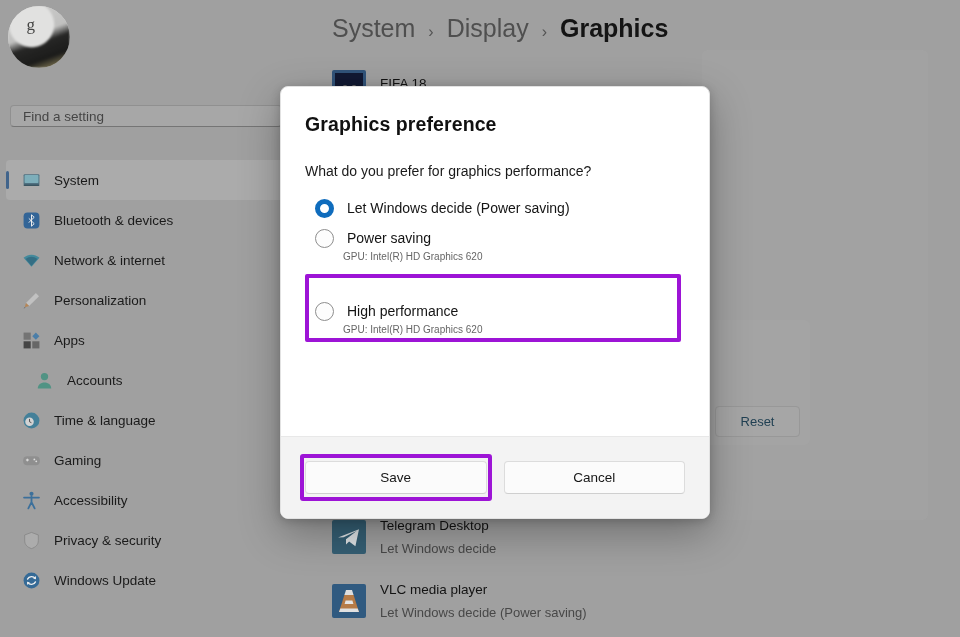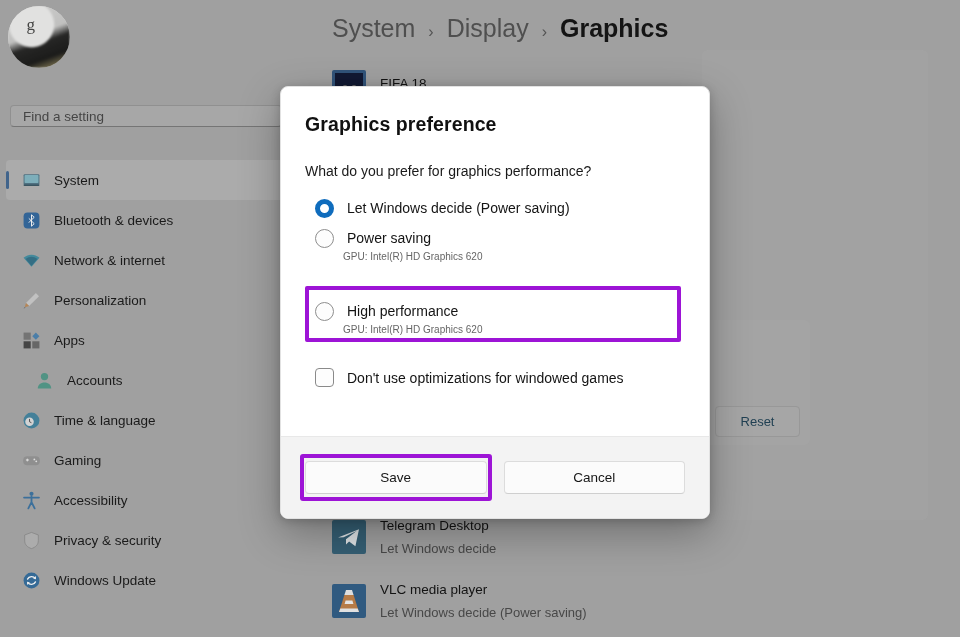--- a/index.html
+++ b/index.html
@@ -179,21 +179,21 @@
   }
 
   .opt-highlight {
     position: absolute;
     left: 0px; right: 4px;
     top: -5px; bottom: -4px;
     border: 4px solid #9d14d6;
     border-radius: 2px;
     pointer-events: none;
   }
-  #opt-high { margin-top: 26px; padding-top: 5px; }
+  #opt-high { margin-top: 14px; padding-top: 17px; }
 
   .checkbox-row {
     display: flex; align-items: center; gap: 13px;
     margin-top: 30px;
     padding-left: 10px;
   }
   .checkbox {
     width: 19px; height: 19px; flex: none;
     border: 1.4px solid #8a8a8a;
     border-radius: 4px;
@@ -440,24 +440,20 @@
 
       <div class="option" id="opt-high">
         <div class="opt-highlight"></div>
         <div class="opt-row">
           <span class="radio"></span>
           <span class="opt-label">High performance</span>
         </div>
         <div class="opt-gpu">GPU: Intel(R) HD Graphics 620</div>
       </div>
 
-      <div class="checkbox-row">
-        <span class="checkbox"></span>
-        <span class="checkbox-label">Don't use optimizations for windowed games</span>
-      </div>
 
     </div>
 
     <div class="dialog-footer">
       <div class="btn-wrap">
         <div class="btn-highlight"></div>
         <div class="btn">Save</div>
       </div>
       <div class="btn-wrap">
         <div class="btn">Cancel</div>

